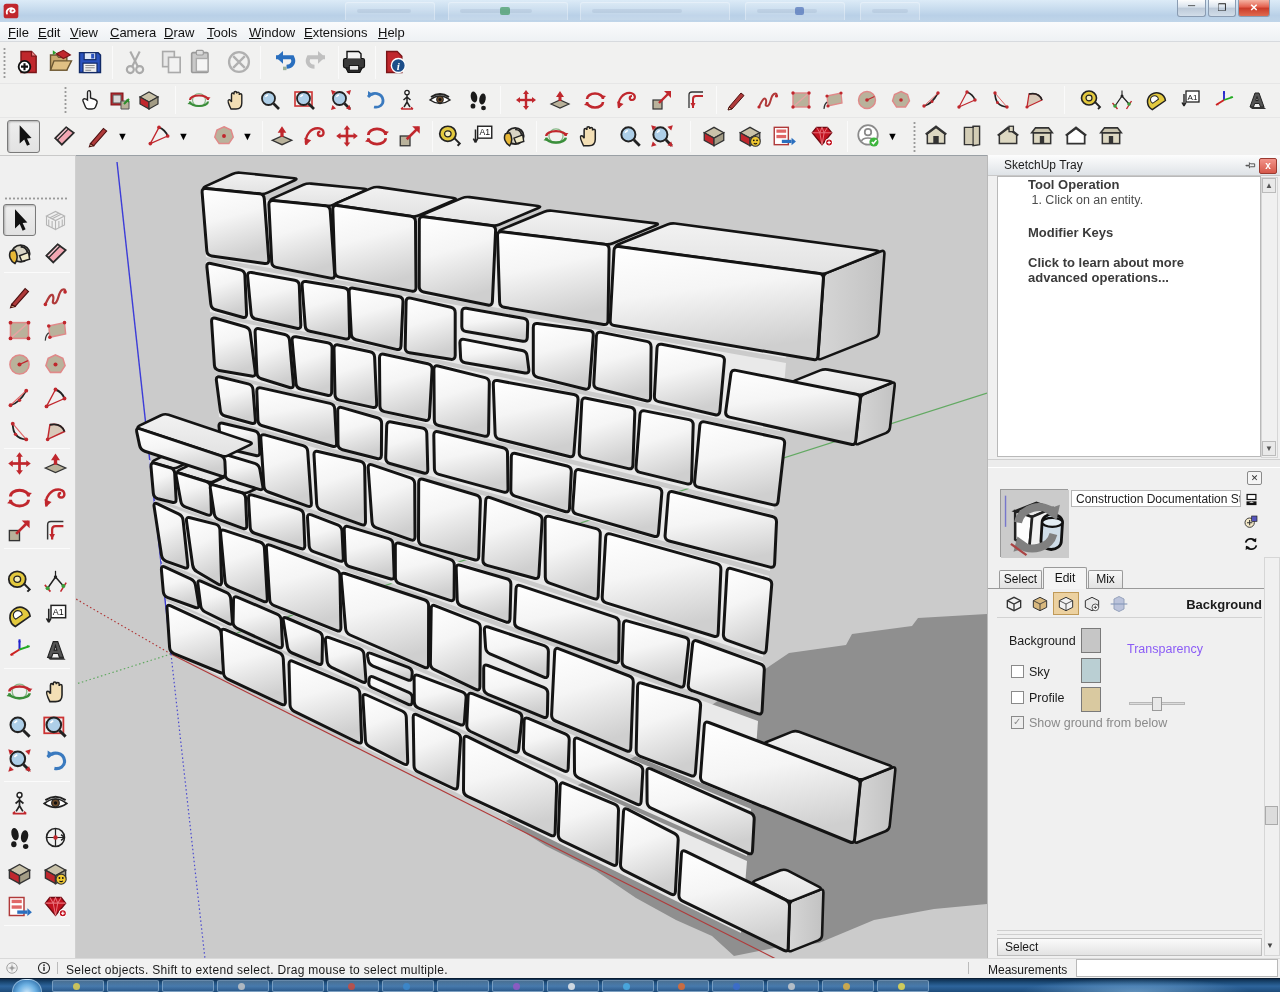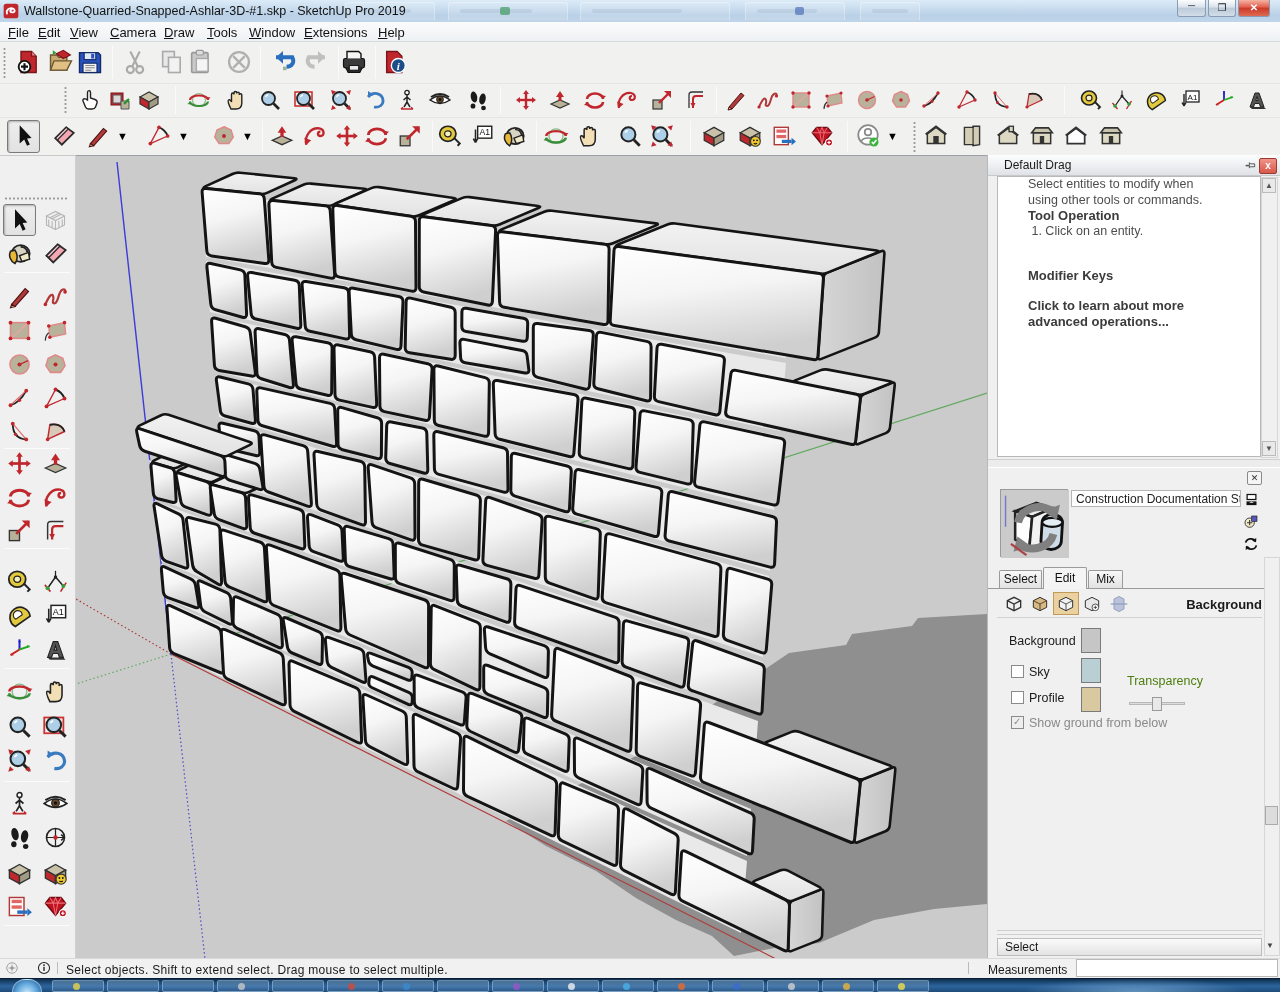--- a/index.html
+++ b/index.html
@@ -52,21 +52,20 @@
       <div class="gtxt" style="left:757px;width:60px"></div>
       <div class="ghost" style="left:860px;width:60px"></div>
       <div class="gtxt" style="left:872px;width:36px"></div>
       <div class="gtxt" style="left:500px;width:10px;background:rgba(74,158,106,0.75);height:8px;top:7px"></div>
       <div class="gtxt" style="left:795px;width:9px;background:rgba(85,119,187,0.75);height:8px;top:7px"></div>
     </div>
     <div class="abs" style="left:3px;top:3px"><svg width="16" height="16" viewBox="0 0 24 24">
         <rect x="1" y="1" width="22" height="22" rx="4" fill="#c0272d"></rect>
         <path d="M6 16 C4 11 9 7 14 8 C18 9 19 13 15 14 C11 15 9 11 13 10" fill="none" stroke="#fff" stroke-width="2.6" stroke-linecap="round"></path>
       </svg></div>
-    <div class="abs" id="title-text">Wallstone-Quarried-Snapped-Ashlar-3D-#1.skp - SketchUp Pro 2019</div>
     <div class="wbtn" style="left:1177px;width:29px">
       <div class="wglyph" style="top:0px">─</div>
     </div>
     <div class="wbtn" style="left:1208px;width:28px">
       <div class="wglyph">❐</div>
     </div>
     <div class="wbtn" id="wclose" style="left:1238px;width:32px">
       <div class="wglyph" style="color:#fff;font-weight:bold">✕</div>
     </div>
     <div class="abs" id="menubar"></div>
@@ -898,30 +897,29 @@
         <path d="M343.2,130.6 Q343.2,135.1 347.6,136.0 L411.8,149.0 Q416.2,149.9 416.4,145.4 L419.6,74.6 Q419.8,70.1 415.3,69.5 L347.7,60.7 Q343.3,60.1 343.3,64.6 Z" fill="url(#gfront)" stroke="#141414" stroke-width="3" stroke-linejoin="round"></path>
         <path d="M425.1,73.6 Q421.4,75.2 425.4,75.7 L529.2,88.3 Q533.2,88.8 536.9,87.3 L580.1,69.4 Q583.8,67.8 579.8,67.4 L475.9,54.7 Q472.0,54.2 468.3,55.8 Z" fill="url(#gtop)" stroke="#141414" stroke-width="2.6" stroke-linejoin="round"></path>
         <path d="M423.6,146.0 Q423.7,150.5 428.2,151.3 L527.5,168.4 Q532.0,169.2 532.0,164.7 L533.1,93.3 Q533.2,88.8 528.7,88.2 L425.9,75.7 Q421.4,75.2 421.5,79.7 Z" fill="url(#gfront)" stroke="#141414" stroke-width="3" stroke-linejoin="round"></path>
         <path d="M745.4,202.9 Q741.7,204.4 742.0,200.4 L747.5,122.1 Q747.7,118.1 751.4,116.6 L805.0,95.3 Q808.7,93.8 808.4,97.8 L802.9,176.1 Q802.7,180.1 798.9,181.6 Z" fill="url(#gend)" stroke="#141414" stroke-width="2.6" stroke-linejoin="round"></path>
         <path d="M541.9,88.5 Q538.2,90.0 542.2,90.5 L743.8,117.6 Q747.7,118.1 751.4,116.6 L801.0,96.6 Q804.7,95.1 800.7,94.5 L599.2,67.5 Q595.2,67.0 591.5,68.5 Z" fill="url(#gtop)" stroke="#141414" stroke-width="2.6" stroke-linejoin="round"></path>
         <path d="M534.2,164.4 Q533.9,168.9 538.3,169.6 L737.3,203.6 Q741.7,204.4 742.0,199.9 L747.4,122.6 Q747.7,118.1 743.3,117.5 L542.7,90.6 Q538.2,90.0 538.0,94.5 Z" fill="url(#gfront)" stroke="#141414" stroke-width="3" stroke-linejoin="round"></path>
         <path d="M63.4,269.6 Q59.8,271.4 63.6,272.7 L144.9,299.8 Q148.7,301.1 152.3,299.3 L174.0,288.9 Q177.6,287.1 173.8,285.9 L92.5,258.7 Q88.7,257.5 85.1,259.2 Z" fill="url(#gtop)" stroke="#141414" stroke-width="2.6" stroke-linejoin="round"></path>
         <path d="M63.6,289.4 Q64.5,293.8 68.8,295.2 L145.3,320.1 Q149.5,321.4 149.4,316.9 L148.9,305.6 Q148.7,301.1 144.5,299.7 L64.0,272.8 Q59.8,271.4 60.7,275.8 Z" fill="url(#gfront)" stroke="#141414" stroke-width="3" stroke-linejoin="round"></path>
       </svg></div>
     <div class="abs" id="tray"></div>
-    <div class="abs" id="trayhdr">Default Drag</div>
+    <div class="abs" id="trayhdr">SketchUp Tray</div>
     <div class="abs" style="left:1243px;top:158px"><svg width="14" height="14" viewBox="0 0 24 24">
         <path d="M10 4 L15 4 L15 11 L17 13 L13.5 13 L13.5 19 L12.5 19 L12.5 13 L8 13 L10 11 Z" fill="none" stroke="#444" stroke-width="1.5" transform="rotate(90 12 12)"></path>
       </svg></div>
     <div class="abs" style="left:1259px;top:158px;width:18px;height:16px;background:linear-gradient(180deg,#f2948a,#d6584a);border:1px solid #9a3a30;border-radius:2px;color:#fff;font-size:10px;font-weight:bold;text-align:center;line-height:14px">x</div>
     <div class="abs" id="traycontent">
-      <div>Select entities to modify when<br>using other tools or commands.</div>
 <div class="h" style="">Tool Operation</div>
       <div>&nbsp;1. Click on an entity.</div>
-<div class="h" style="margin-top:29px">Modifier Keys</div>
+<div class="h" style="margin-top:17px">Modifier Keys</div>
 <div class="h" style="margin-top:14px">Click to learn about more<br>advanced operations...</div>
     </div>
     <div class="sbar" style="left:1261px;top:177px;width:17px;height:281px"></div>
     <div class="sarrow" style="left:1262px;top:178px">▲</div>
     <div class="sarrow" style="left:1262px;top:441px">▼</div>
     <div class="abs" style="left:988px;top:459px;width:292px;height:9px;background:#ececec;border-top:1px solid #cfcfcf;border-bottom:1px solid #fff"></div>
     <div class="abs" style="left:1247px;top:471px;width:15px;height:14px;background:#f5f5f5;border:1px solid #8a8a8a;border-radius:2px;font-size:9px;color:#333;text-align:center;line-height:12px">✕</div>
     <div class="abs" style="left:1000px;top:489px;width:68px;height:68px;border:1px solid #9a9a9a"><svg width="68" height="68" viewBox="0 0 24 24">
         <rect width="24" height="24" fill="#cbcbcb"></rect>
         <path d="M5 7.5 L12.5 4.5 L18 6.5 L11 9.5 Z" fill="#ececec" stroke="#222" stroke-width="0.9"></path>
@@ -983,21 +981,21 @@
     <div class="abs lbl" style="right:18px;top:597px;font-weight:bold;font-size:13px">Background</div>
     <div class="abs" style="left:997px;top:617px;width:265px;height:1px;background:#d2d2d2"></div>
     <div class="abs lbl" style="left:1009px;top:634px">Background</div>
     <div class="swatch" style="left:1081px;top:628px;background:#c6c6c6"></div>
     <div class="cb" style="left:1011px;top:665px"></div>
     <div class="abs lbl" style="left:1029px;top:665px">Sky</div>
     <div class="swatch" style="left:1081px;top:658px;background:#bacfd3"></div>
     <div class="cb" style="left:1011px;top:691px"></div>
     <div class="abs lbl" style="left:1029px;top:691px">Profile</div>
     <div class="swatch" style="left:1081px;top:687px;background:#d9c9a0"></div>
-    <div class="abs lbl" style="left:1127px;top:674px;color:#4d7c0f">Transparency</div>
+    <div class="abs lbl" style="left:1127px;top:642px;color:#8b5cf6">Transparency</div>
     <div class="abs" style="left:1129px;top:702px;width:56px;height:3px;background:#dcdcdc;border:1px solid #b8b8b8"></div>
     <div class="abs" style="left:1152px;top:697px;width:10px;height:14px;background:#e8e8e8;border:1px solid #9a9a9a"></div>
     <div class="cb" style="left:1011px;top:716px;background:#eee">
       <div style="font-size:10px;color:#8a8a8a;margin:-1px 0 0 1px">✓</div>
     </div>
     <div class="abs lbl" style="left:1029px;top:716px;color:#8a8a8a">Show ground from below</div>
     <div class="sbar" style="left:1264px;top:557px;width:16px;height:399px"></div>
     <div class="abs" style="left:1265px;top:806px;width:13px;height:19px;background:#dcdcdc;border:1px solid #aaa"></div>
     <div class="abs" style="left:1266px;top:941px;font-size:8px;color:#444">▼</div>
     <div class="abs" style="left:997px;top:930px;width:265px;height:5px;border-top:1px solid #cfcfcf;border-bottom:1px solid #cfcfcf"></div>

